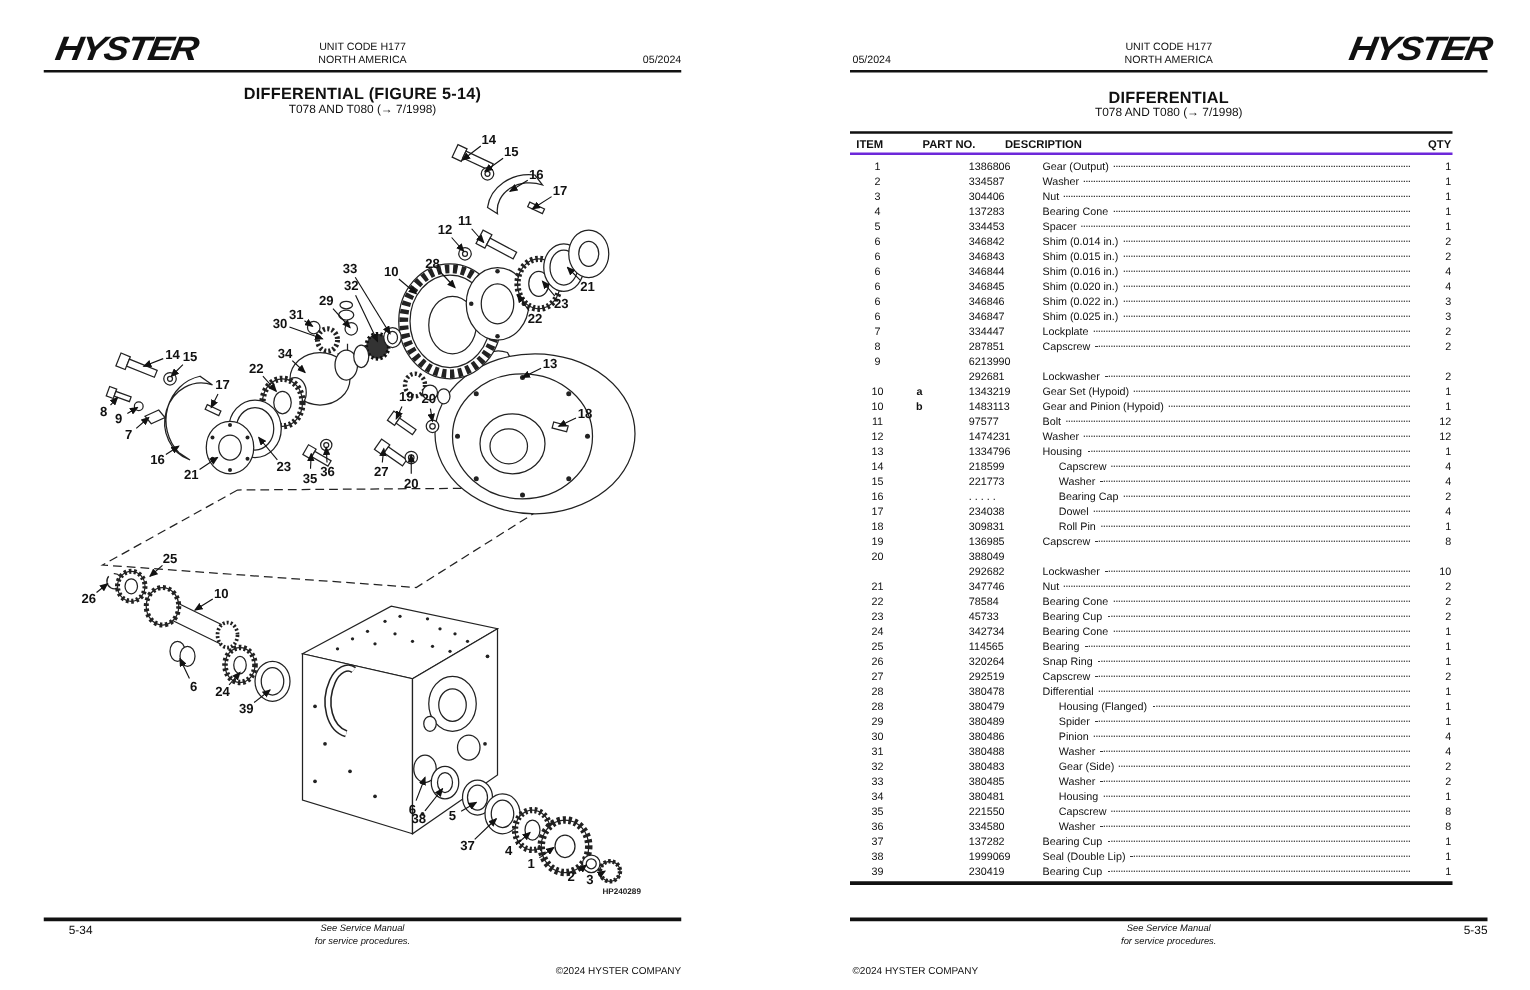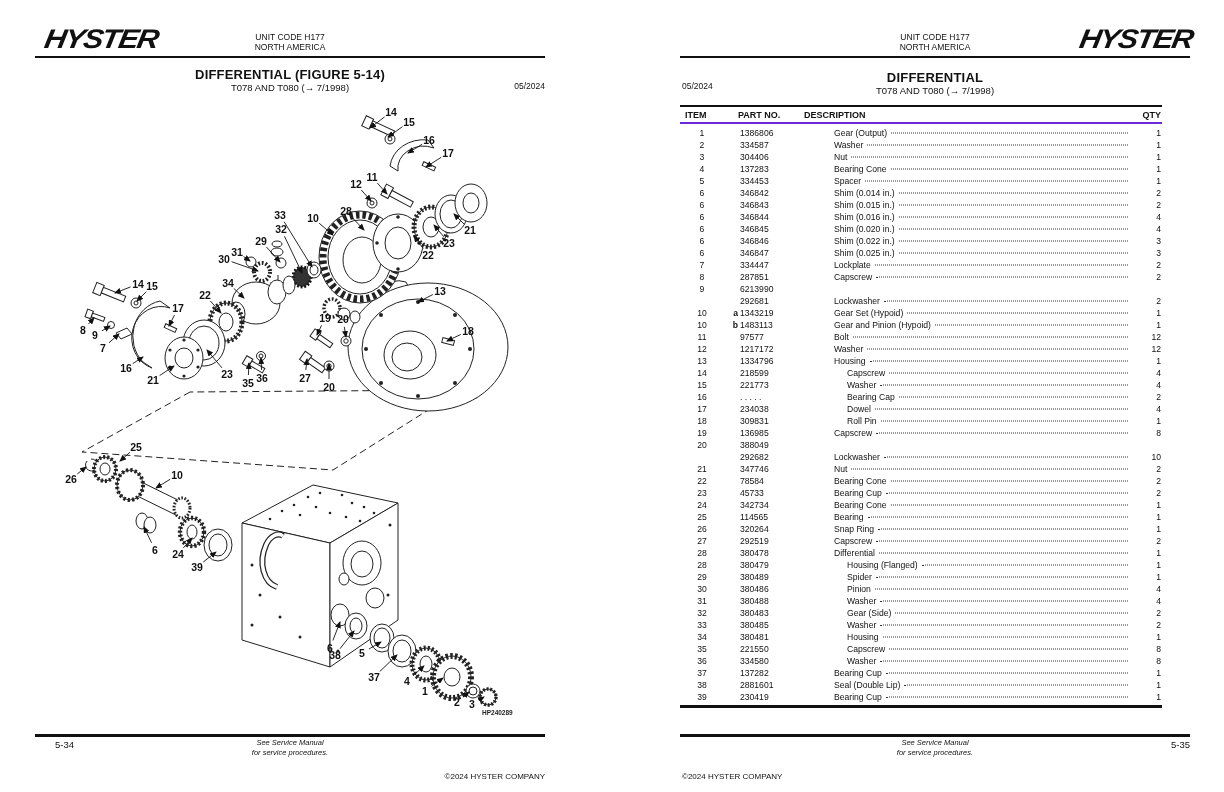--- a/index.html
+++ b/index.html
@@ -4,42 +4,42 @@
 <style>
   html,body{margin:0;padding:0;}
   body{width:1224px;height:792px;background:#fff;position:relative;overflow:hidden;
        font-family:"Liberation Sans",sans-serif;color:#111;}
   .abs{position:absolute;}
   
   .logo{font-style:italic;font-weight:bold;font-size:27px;letter-spacing:-1.5px;
         transform:skewX(-10deg) scaleX(1.12);transform-origin:left bottom;white-space:nowrap;}
   .logo-right{transform-origin:right bottom;}
   .hdr-center{text-align:center;font-size:8.5px;line-height:10px;}
-  .hdr-date{font-size:8.5px;margin-top:39px;}
+  .hdr-date{font-size:8.5px;}
   .rule{background:#111;height:2px;}
   .title{font-weight:bold;font-size:13px;text-align:center;letter-spacing:.2px;}
   .subtitle{font-weight:normal;font-size:9.5px;text-align:center;}
   
   .fbar{background:#111;height:3px;}
   .footnote{font-style:italic;font-size:7.5px;line-height:9.5px;text-align:center;}
   .pageno{font-size:9.5px;}
   .copy{font-size:8px;margin-top:33px;}
   
   .ptable{position:absolute;left:680px;top:105px;width:482px;}
   .thead{display:grid;grid-template-columns:44px 14px 66px 1fr 30px;align-items:center;
          border-top:2px solid #111;border-bottom:2px solid #6d28d9;height:15px;
          font-weight:bold;font-size:9px;}
   .thead .h-item{padding-left:5px;}
   .thead .h-qty{text-align:right;padding-right:1px;}
   .tbody{padding-top:3px;}
   .trow{display:grid;grid-template-columns:44px 14px 66px 1fr 30px;align-items:center;
         height:12px;font-size:8.6px;line-height:12px;}
   .c-item{text-align:center;}
   .c-prefix{text-align:right;font-weight:bold;}
-  .c-part{padding-left:2px;white-space:nowrap;}
+  .c-part{padding-left:2px;white-space:nowrap;margin-left:35px;}
   .c-desc{display:flex;align-items:baseline;min-width:0;white-space:nowrap;margin-left:30px;}
   .desc-ind{padding-left:13px;}
   .leader{flex:1;border-bottom:1.3px dotted #333;margin:0 4px 0 4px;transform:translateY(-2.5px);}
   .c-qty{text-align:right;padding-right:1px;}
   .tend{height:3px;background:#111;margin-top:2px;}
   
   #diagram{position:absolute;left:30px;top:95px;}
   .callout-text{font-size:10.5px;font-weight:600;fill:#111;}
   .fig-code{font-size:6.5px;font-weight:bold;fill:#222;}
   svg .ln{stroke:#222;stroke-width:1;fill:none;}
@@ -607,21 +607,21 @@
         <div class="c-part">97577</div>
         <div class="c-desc">
           <span class="desc-text">Bolt</span>
           <span class="leader"></span>
         </div>
         <div class="c-qty">12</div>
       </div>
       <div class="trow">
         <div class="c-item">12</div>
         <div class="c-prefix"></div>
-        <div class="c-part">1217172</div>
+        <div class="c-part">1474231</div>
         <div class="c-desc">
           <span class="desc-text">Washer</span>
           <span class="leader"></span>
         </div>
         <div class="c-qty">12</div>
       </div>
       <div class="trow">
         <div class="c-item">13</div>
         <div class="c-prefix"></div>
         <div class="c-part">1334796</div>
@@ -886,21 +886,21 @@
         <div class="c-part">137282</div>
         <div class="c-desc">
           <span class="desc-text">Bearing Cup</span>
           <span class="leader"></span>
         </div>
         <div class="c-qty">1</div>
       </div>
       <div class="trow">
         <div class="c-item">38</div>
         <div class="c-prefix"></div>
-        <div class="c-part">2881601</div>
+        <div class="c-part">1999069</div>
         <div class="c-desc">
           <span class="desc-text">Seal (Double Lip)</span>
           <span class="leader"></span>
         </div>
         <div class="c-qty">1</div>
       </div>
       <div class="trow">
         <div class="c-item">39</div>
         <div class="c-prefix"></div>
         <div class="c-part">230419</div>

